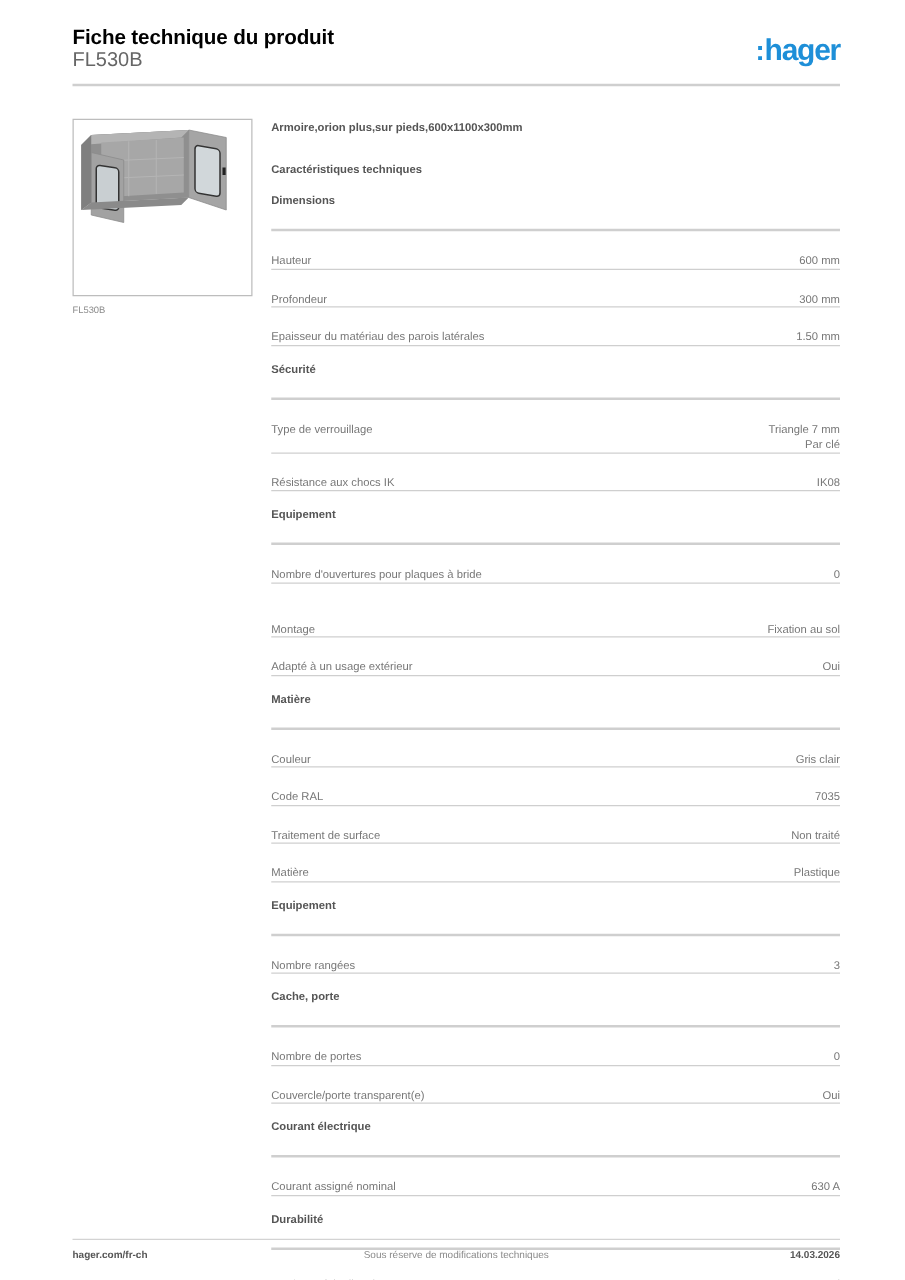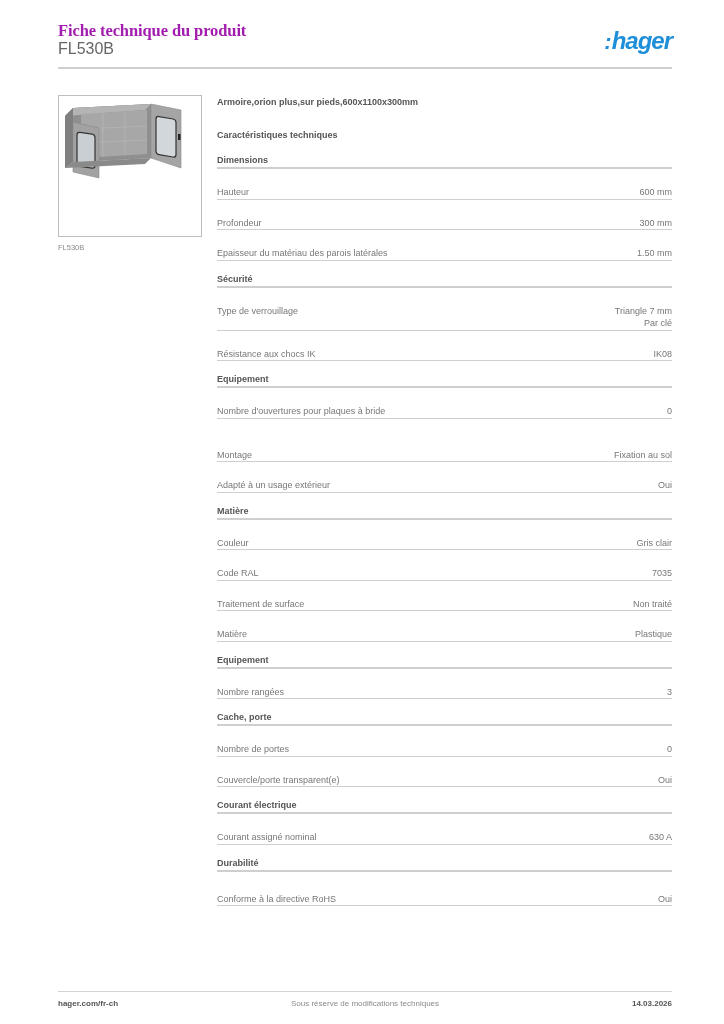--- a/index.html
+++ b/index.html
@@ -17,40 +17,38 @@
     }
     .header {
       position: absolute;
       left: 58px;
       top: 21px;
       width: 614px;
     }
     .title {
       font-size: 16.5px;
       font-weight: bold;
-      color: #a21caf;
+      color: #000000;
       line-height: 19px;
       letter-spacing: -0.1px;
-      font-family: Liberation Serif, serif;
     }
     .subtitle {
       font-size: 16px;
       color: #666666;
       line-height: 18px;
     }
     .logo {
       position: absolute;
       right: 52px;
       top: 28px;
       font-size: 24px;
       font-weight: bold;
       color: #1e8fd8;
       letter-spacing: -1px;
       line-height: 26px;
-      font-style: italic;
     }
     .logo .colon {
       font-size: 22px;
       margin-right: 1px;
     }
     .header-rule {
       position: absolute;
       left: 58px;
       top: 67px;
       width: 614px;
@@ -98,21 +96,21 @@
       margin-top: 13px;
     }
     .section-first {
       margin-top: 14px;
     }
     .section-title {
       font-size: 9px;
       font-weight: bold;
       color: #555555;
       line-height: 11px;
-      padding-bottom: 1px;
+      padding-bottom: 17px;
       border-bottom: 2px solid #cfcfcf;
     }
     .row {
       display: flex;
       justify-content: space-between;
       align-items: flex-start;
       font-size: 9px;
       color: #777777;
       line-height: 12.5px;
       padding-top: 17px;

